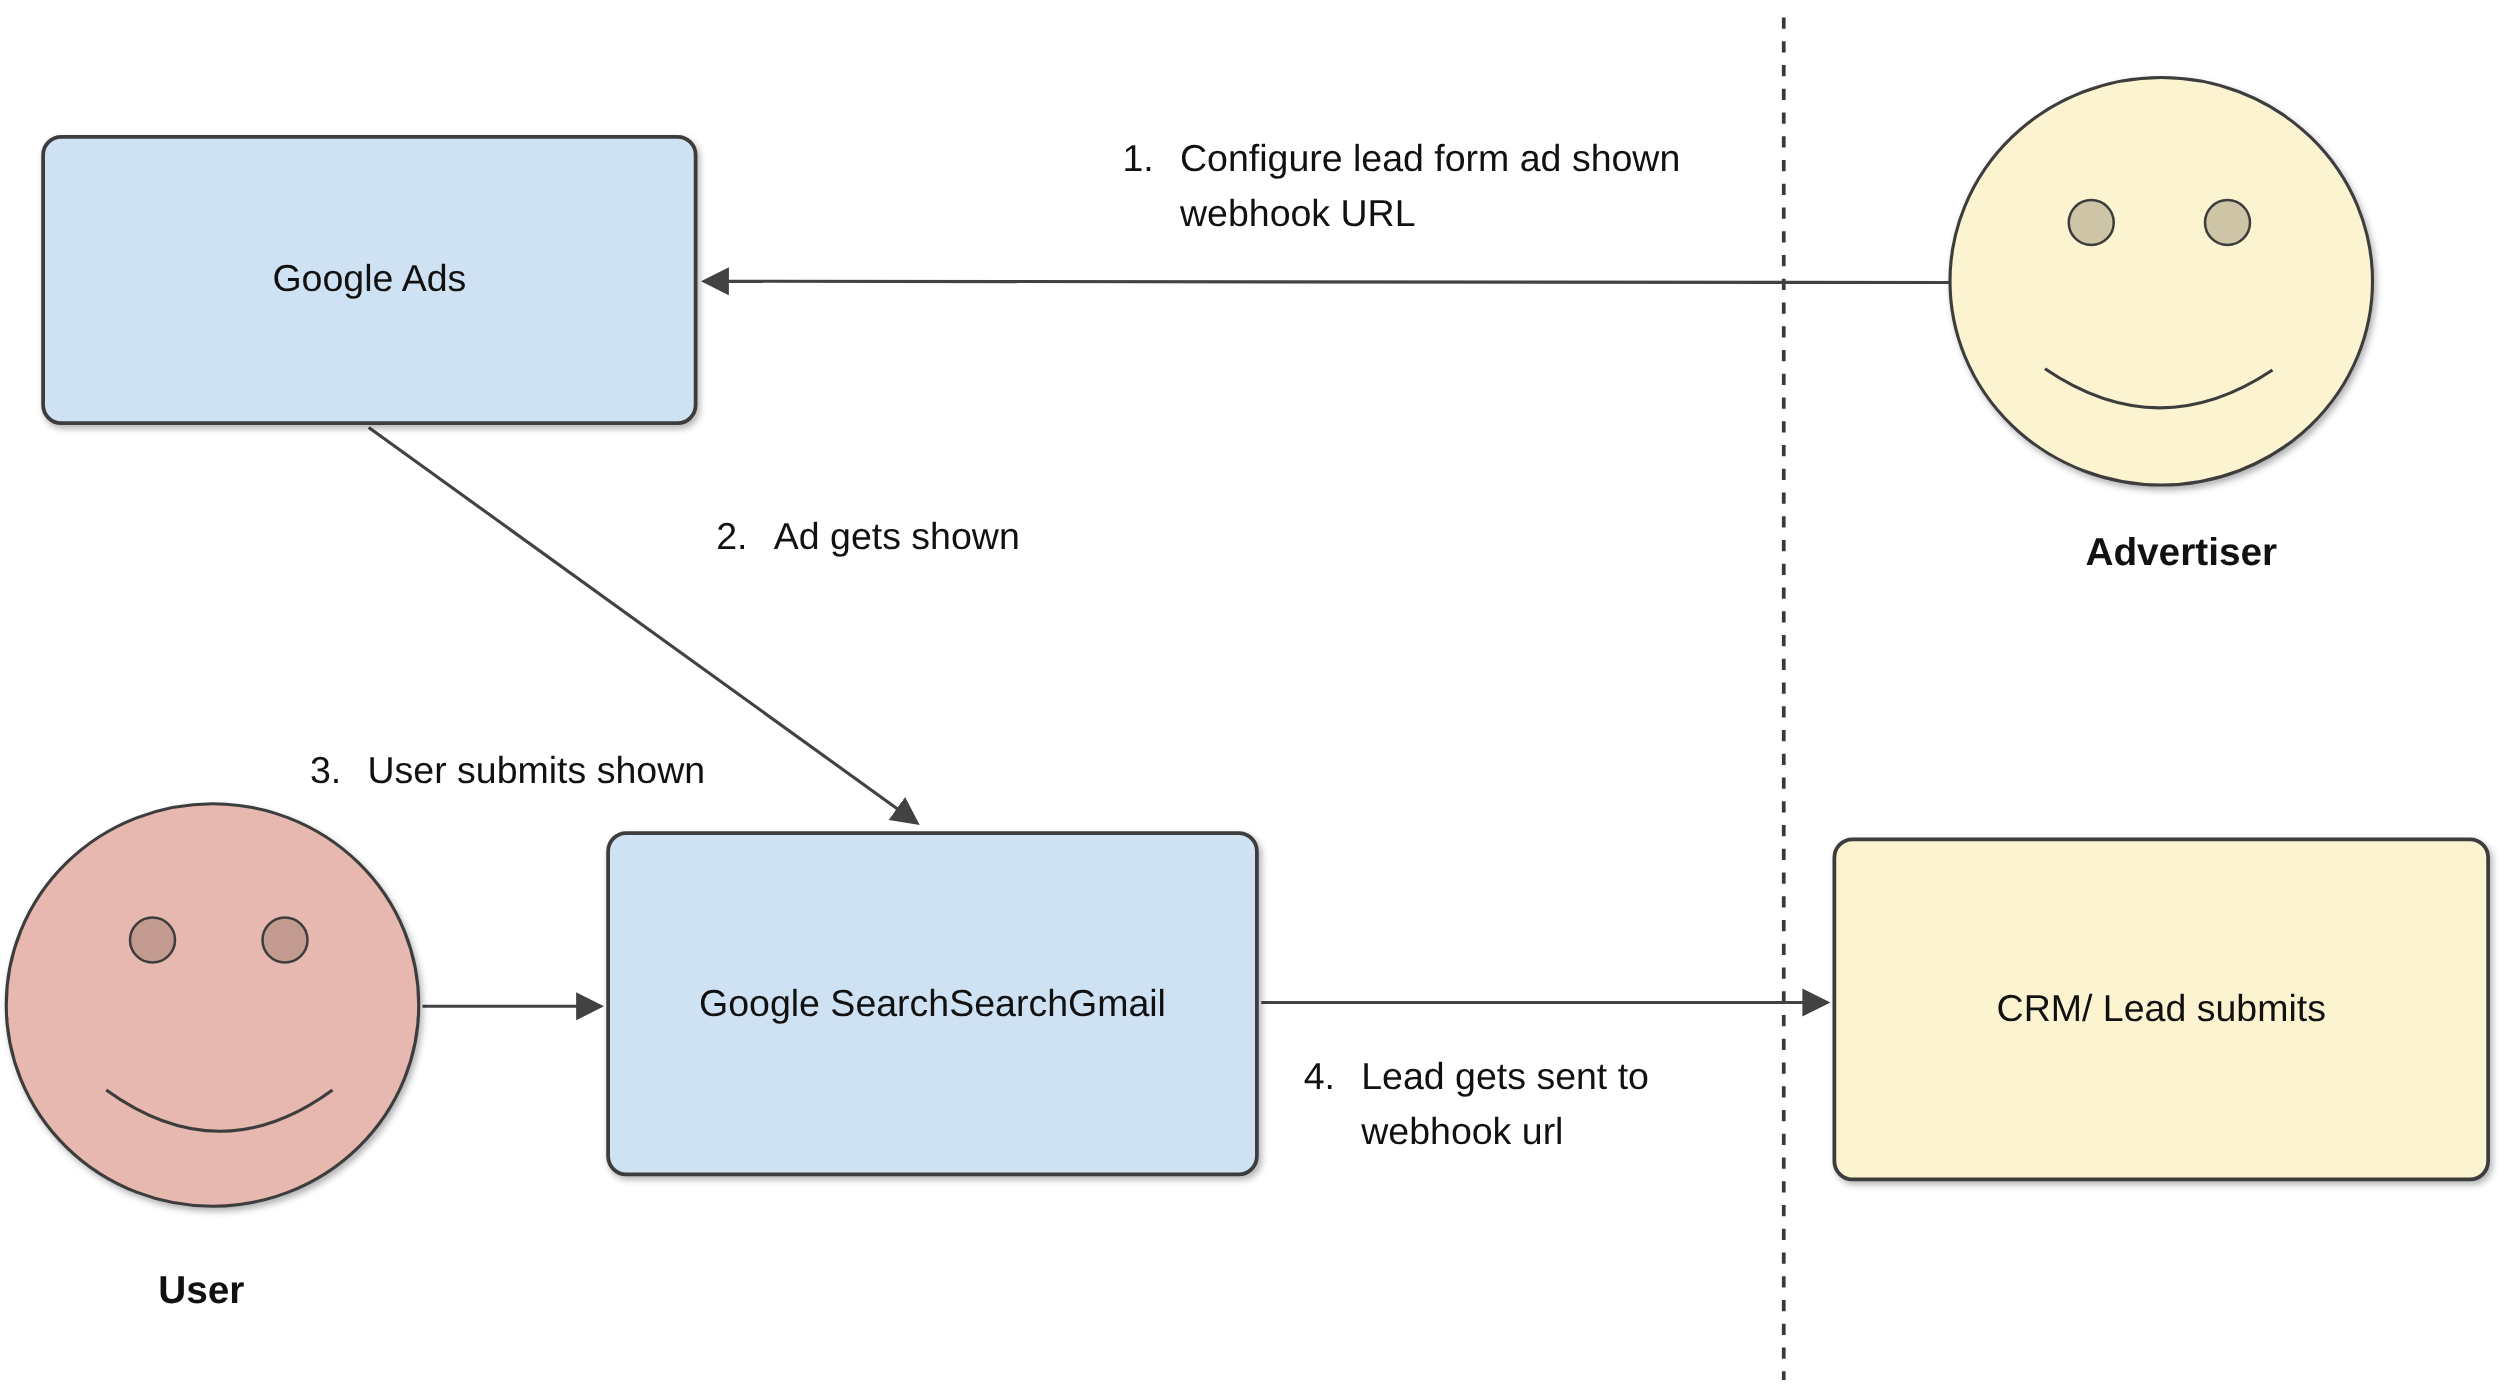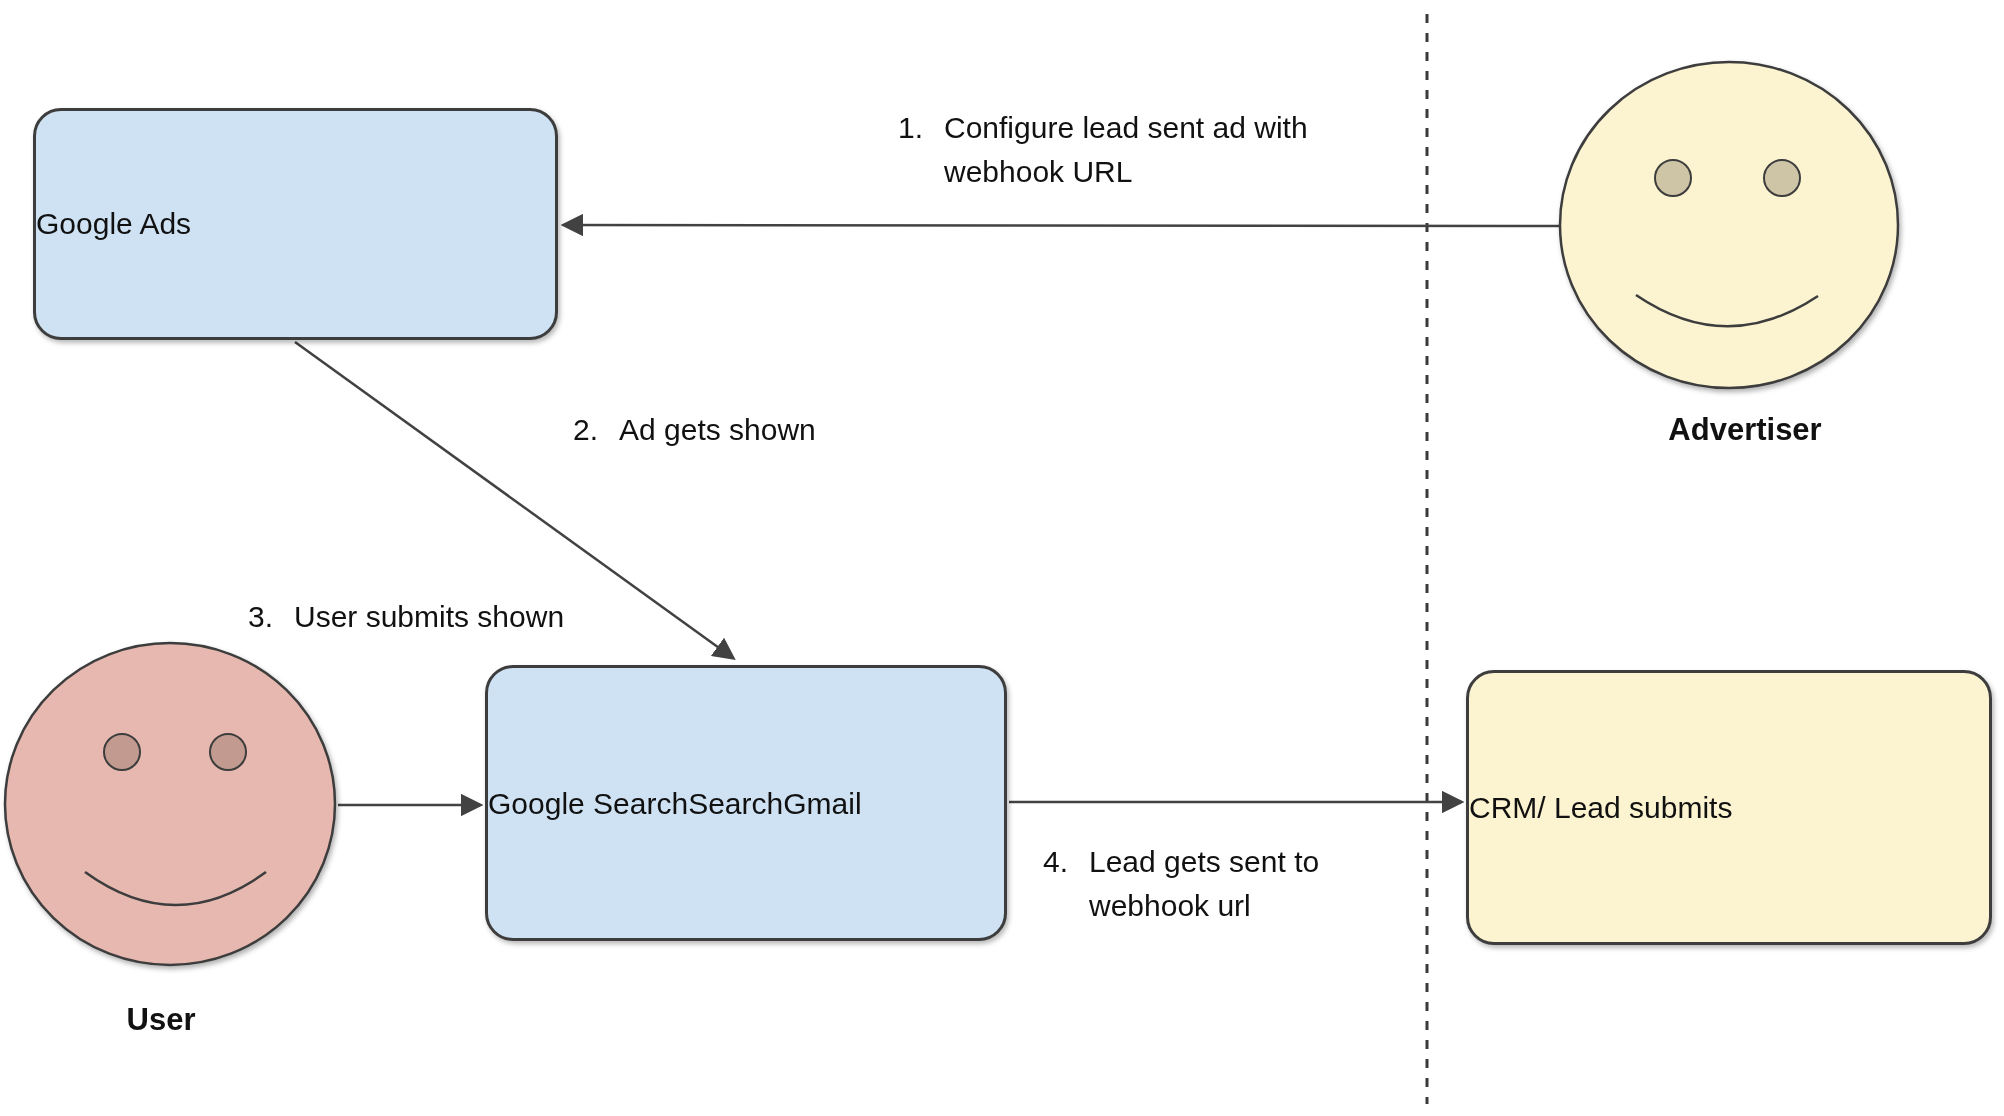--- a/index.html
+++ b/index.html
@@ -7,36 +7,37 @@
     position:relative;
     width:2004px;height:1116px;
     background:#ffffff;
     font-family:"Liberation Sans", sans-serif;
     color:#111111;
     overflow:hidden;
   }
   #wires{position:absolute;left:0;top:0;width:2004px;height:1116px;}
   .node{
     position:absolute;
-    display:flex;align-items:center;
+    display:flex;align-items:center;justify-content:center;
     border:3px solid #3d3d3d;
-    border-radius:28px;
+    border-radius:16px;
     box-shadow:2px 3px 5px rgba(0,0,0,0.28);
     font-size:30px;
     text-align:center;
     box-sizing:border-box;
   }
   .node.blue{background:#cfe2f3;}
   .node.yellow{background:#fcf3d0;}
   .node .multiline{display:flex;flex-direction:row;line-height:43px;}
   .actor-label{
     position:absolute;
     transform:translate(-50%,-50%);
     font-size:31px;font-weight:bold;
     white-space:nowrap;
+    margin-top:12px;
   }
   .annotation{
     position:absolute;
     display:flex;
     font-size:30px;
     line-height:44px;
     white-space:nowrap;
   }
   .annotation .num{width:46px;flex:0 0 auto;}
   .annotation .lines{display:flex;flex-direction:column;}
@@ -97,21 +98,21 @@
   <div class="node yellow" style="left:1466px;top:670px;width:526px;height:275px">
     <span>CRM/ Lead submits</span>
   </div>
 
   <div class="actor-label" style="left:161px;top:1020px">User</div>
   <div class="actor-label" style="left:1745px;top:430px">Advertiser</div>
 
   <div class="annotation" style="left:898px;top:106px">
     <span class="num">1.</span>
     <span class="lines">
-      <span>Configure lead sent ad with</span>
+      <span>Configure lead form ad shown</span>
       <span>webhook URL</span>
     </span>
   </div>
 
   <div class="annotation" style="left:573px;top:408px">
     <span class="num">2.</span>
     <span class="lines">
       <span>Ad gets shown</span>
     </span>
   </div>

